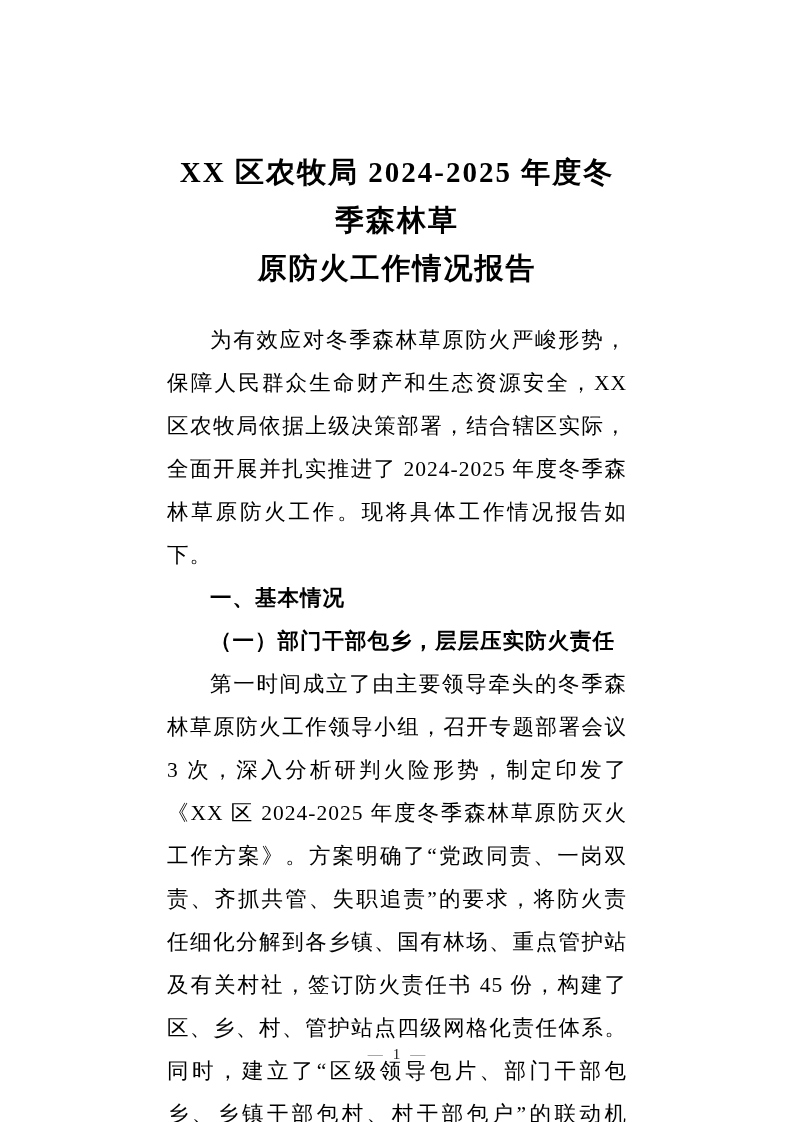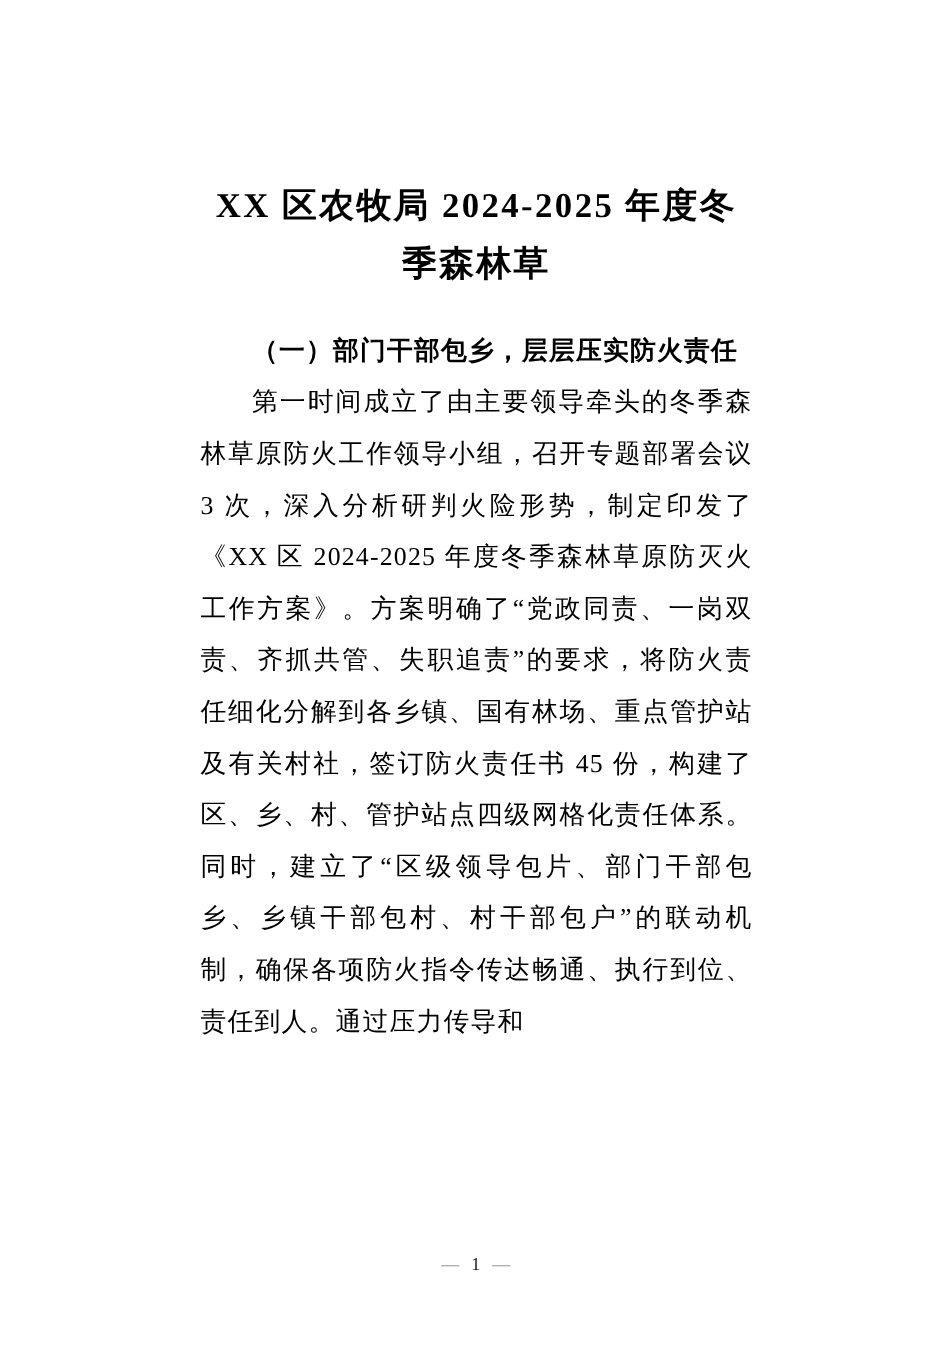--- a/index.html
+++ b/index.html
@@ -73,23 +73,26 @@
   }
 </style>
 </head>
 <body>
 
 <div class="page">
   <div class="content">
 
     <div class="doc-title">
       <div>XX 区农牧局 2024-2025 年度冬季森林草</div>
+      <div>原防火工作情况报告</div>
     </div>
 
     <div class="doc-body">
+      <p>为有效应对冬季森林草原防火严峻形势，保障人民群众生命财产和生态资源安全，XX 区农牧局依据上级决策部署，结合辖区实际，全面开展并扎实推进了 2024-2025 年度冬季森林草原防火工作。现将具体工作情况报告如下。</p>
+      <h2 class="bold-heading">一、基本情况</h2>
       <h3 class="bold-heading">（一）部门干部包乡，层层压实防火责任</h3>
       <p>第一时间成立了由主要领导牵头的冬季森林草原防火工作领导小组，召开专题部署会议 3 次，深入分析研判火险形势，制定印发了《XX 区 2024-2025 年度冬季森林草原防灭火工作方案》。方案明确了“党政同责、一岗双责、齐抓共管、失职追责”的要求，将防火责任细化分解到各乡镇、国有林场、重点管护站及有关村社，签订防火责任书 45 份，构建了区、乡、村、管护站点四级网格化责任体系。同时，建立了“区级领导包片、部门干部包乡、乡镇干部包村、村干部包户”的联动机制，确保各项防火指令传达畅通、执行到位、责任到人。通过压力传导和</p>
     </div>
 
   </div>
 
   <div class="footer">
     <span class="dash">—</span><span class="num">1</span><span class="dash">—</span>
   </div>
 </div>

